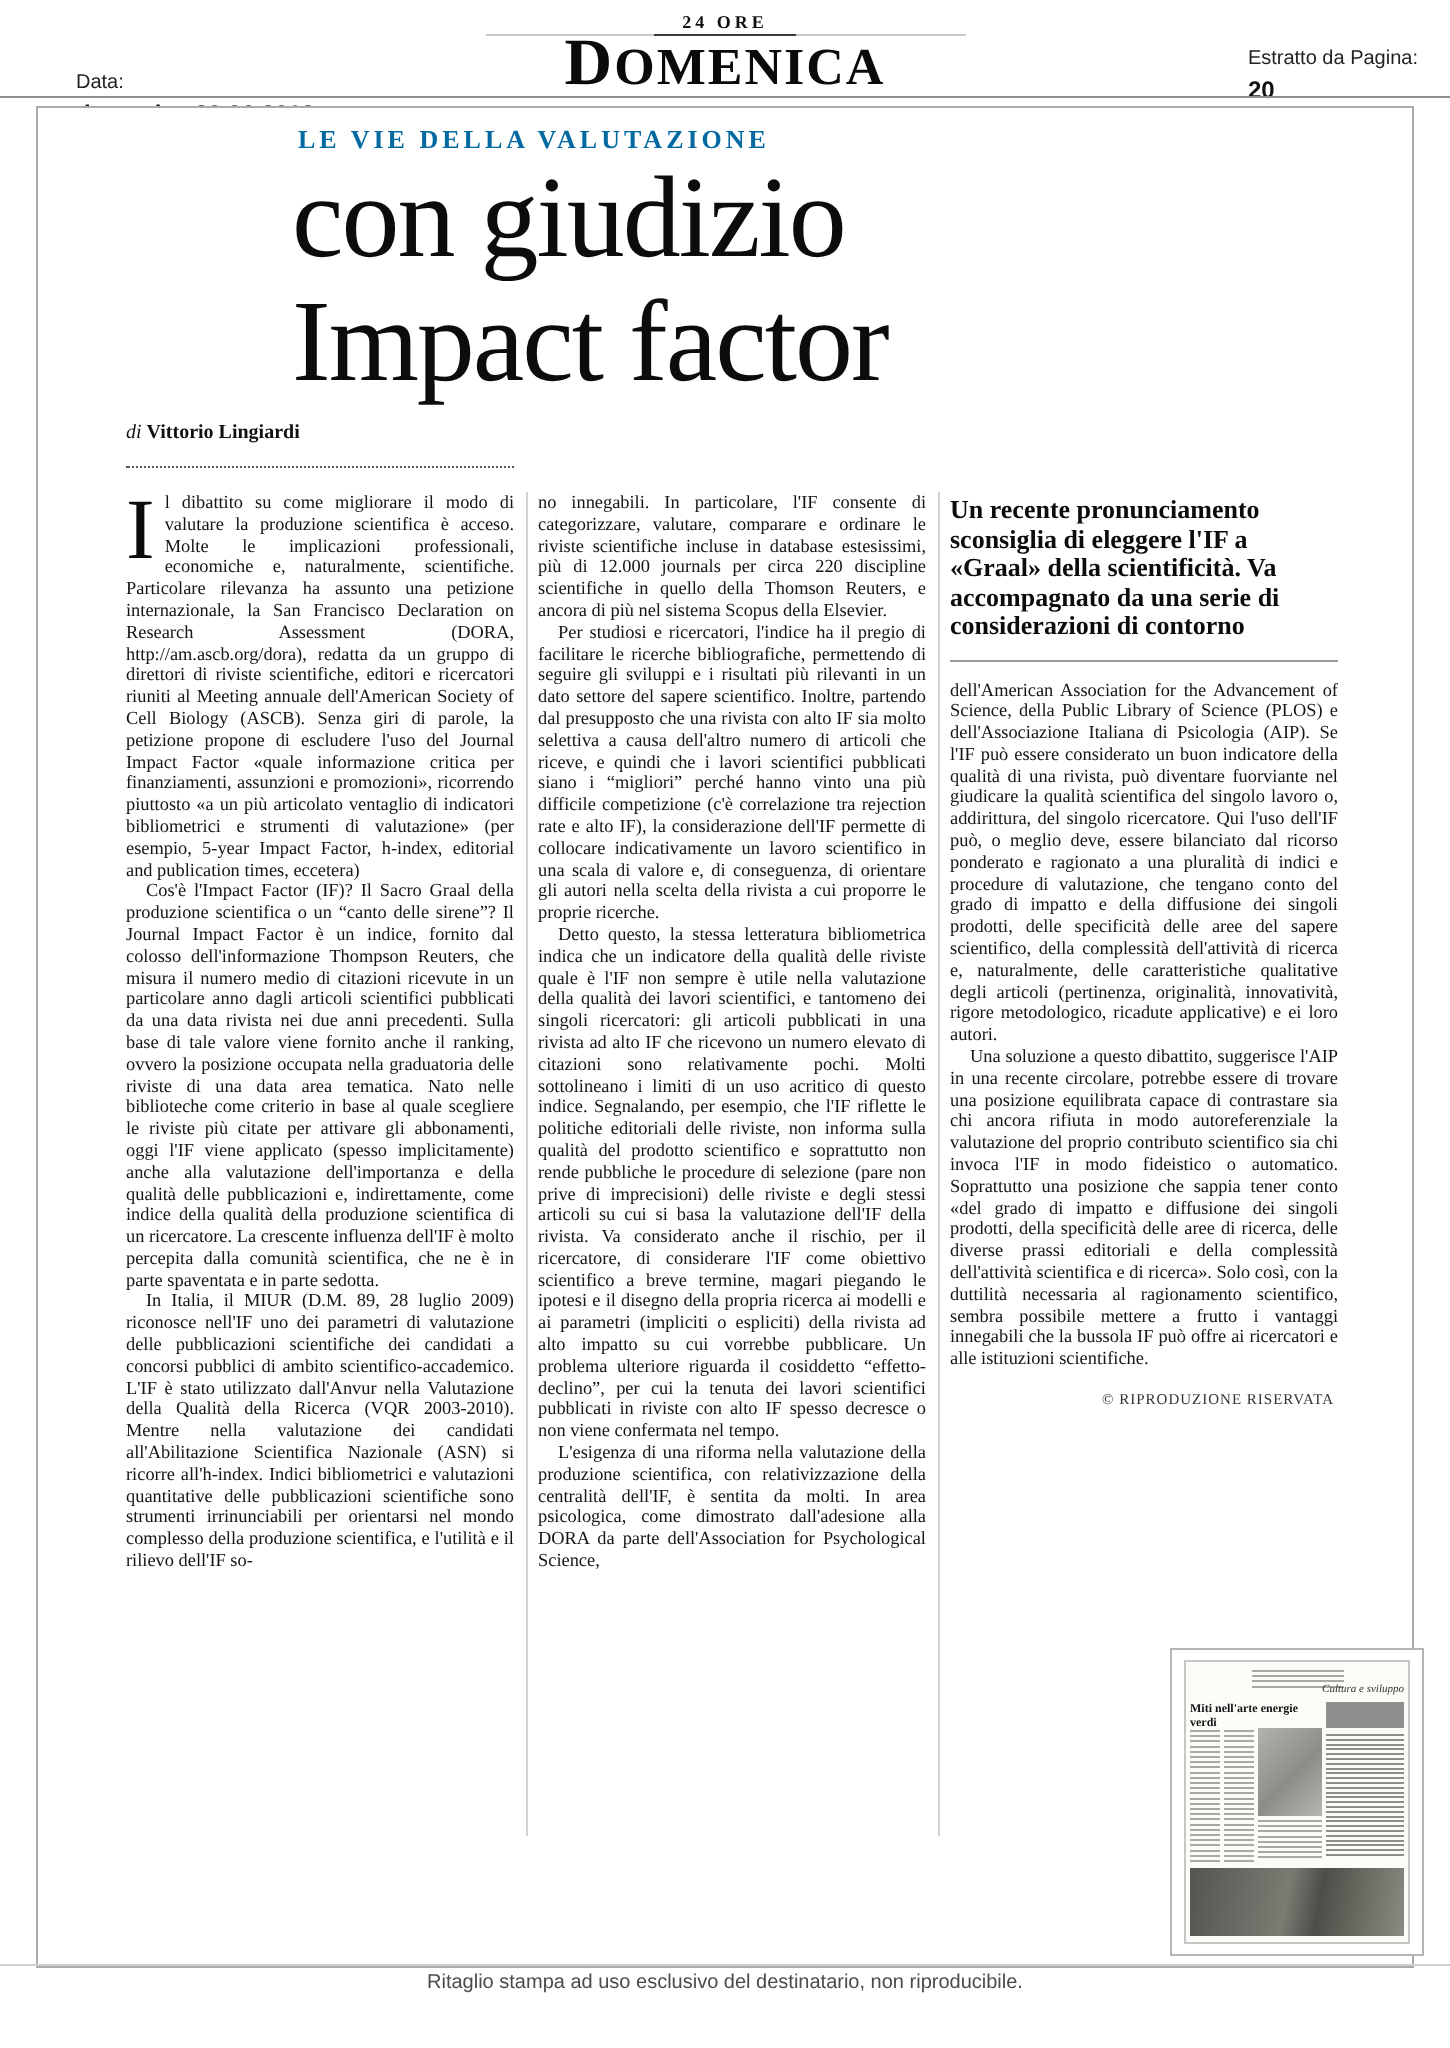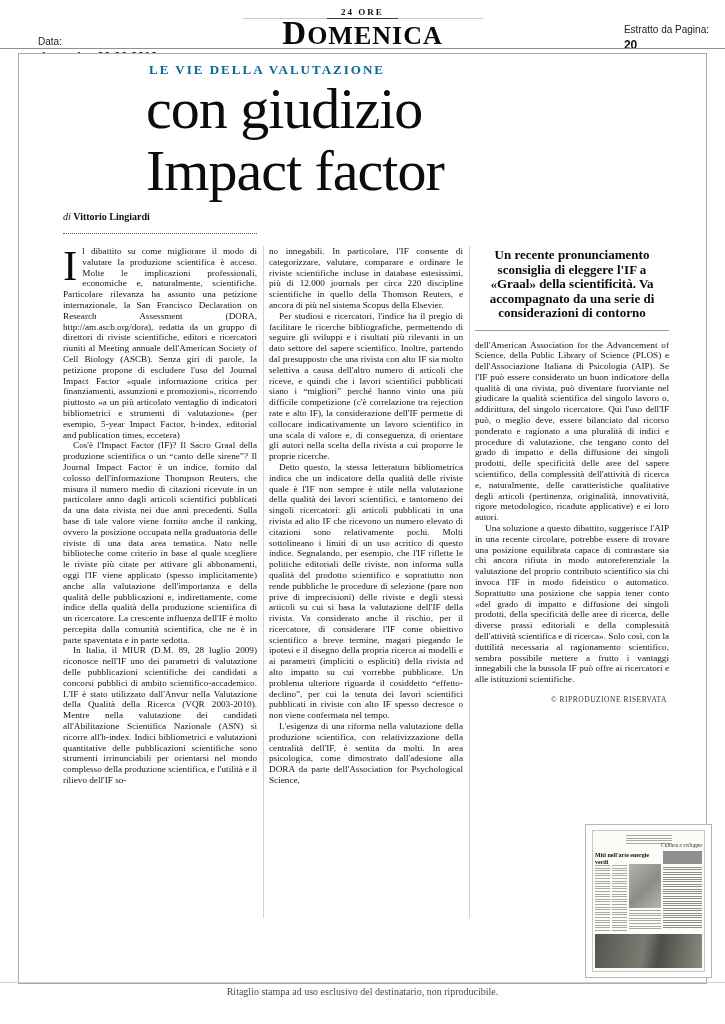--- a/index.html
+++ b/index.html
@@ -33,21 +33,21 @@
   .byline .name { font-weight:bold; }
   .byline-rule { position:absolute; left:44px; top:179px; width:194px; border-top:1px dotted #555; }
 
   .columns { position:absolute; left:44px; top:192px; width:606px; height:678px; display:flex; gap:12px; }
   .col-sep { position:absolute; top:192px; height:672px; width:1px; background:#d2d2d2; }
   .sep-1 { left:244px; } .sep-2 { left:450px; }
   .col { width:194px; height:678px; overflow:hidden; text-align:justify; font-size:9.2px; line-height:10.8px; color:#141414; }
   .col p { margin:0; text-indent:10px; }
   .col p.no-indent { text-indent:0; }
   .dropcap { float:left; font-size:43px; line-height:35px; padding:2px 5px 0 0; color:#0c0c0c; }
-  .standfirst { font-weight:bold; font-size:13px; line-height:14.5px; text-align:center; color:#0c0c0c; margin:2px 0 0; }
+  .standfirst { font-weight:bold; font-size:13px; line-height:14.5px; text-align:left; color:#0c0c0c; margin:2px 0 0; }
   .standfirst-rule { border:none; border-top:1px solid #9a9a9a; margin:9px 0 9px; }
   .copyright { text-align:right; font-size:7.5px; letter-spacing:0.5px; color:#333; margin-top:10px; padding-right:2px; }
 
   
   .thumb-box { position:absolute; left:566px; top:770px; width:125px; height:152px; border:1px solid #b5b5b5; background:#fff; }
   .thumb-page { position:absolute; left:6px; top:5px; width:111px; height:140px; border:1px solid #c6c6c6; background:#fbfbf8; overflow:hidden; }
   .thumb-page * { position:absolute; }
   .tl { background:repeating-linear-gradient(to bottom,#a9a9a4 0,#a9a9a4 1px,transparent 1px,transparent 2.6px); }
   .tl-dark { background:repeating-linear-gradient(to bottom,#8e8e89 0,#8e8e89 1px,transparent 1px,transparent 2.4px); }
   .tp-blurb { left:33px; top:4px; width:46px; height:9px; }
@@ -56,21 +56,21 @@
   .tp-sidehead { left:70px; top:20px; width:39px; height:13px; background:#8f8f8f; }
   .tp-col1 { left:2px; top:34px; width:15px; height:66px; }
   .tp-col2 { left:19px; top:34px; width:15px; height:66px; }
   .tp-img { left:36px; top:33px; width:32px; height:44px; background:linear-gradient(135deg,#b3b3ae 0%,#8d8d88 55%,#b7b7b2 100%); }
   .tp-col3 { left:36px; top:79px; width:32px; height:21px; }
   .tp-colR { left:70px; top:36px; width:39px; height:62px; }
   .tp-photo { left:2px; top:103px; width:107px; height:34px; background:linear-gradient(100deg,#55554f 0%,#7b7b74 45%,#4e4e48 60%,#8b8b82 100%); }
 
   
   .footer-rule { position:absolute; top:982px; left:0; width:725px; border-top:1px solid #cfcfcf; }
-  .footer-note { position:absolute; top:986px; left:0; width:725px; text-align:center; font-family:Liberation Serif, serif; font-size:10px; color:#4a4a4a; }
+  .footer-note { position:absolute; top:986px; left:0; width:725px; text-align:center; font-family:Liberation Sans, sans-serif; font-size:10px; color:#4a4a4a; }
 </style>
 </head>
 <body>
 
 <div>
   <div class="hdr-left">
     <div>Data:</div>
     <div class="val">domenica 30.06.2013</div>
   </div>
   <div class="masthead-wrap">

